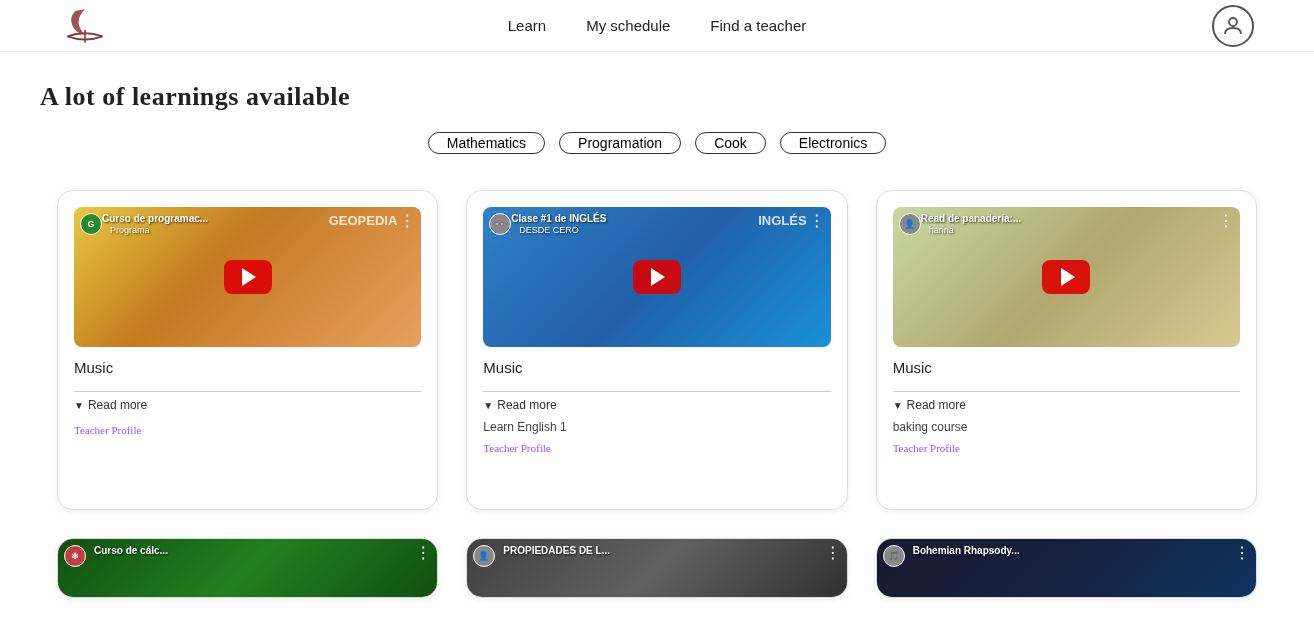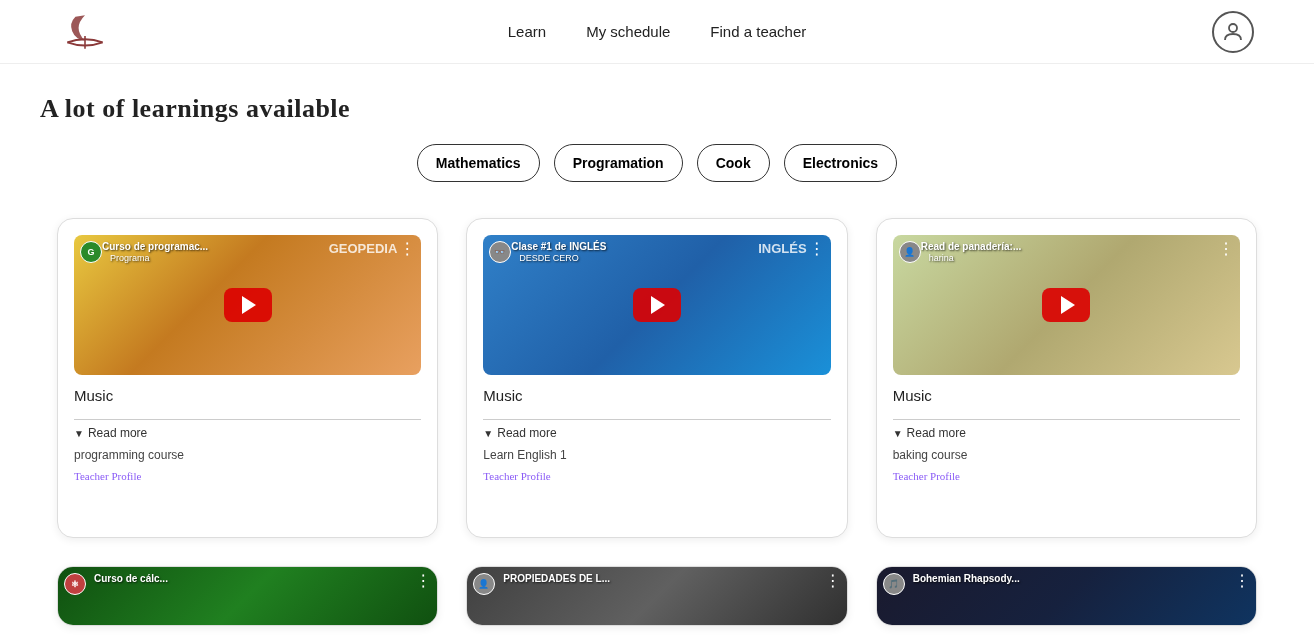--- a/index.html
+++ b/index.html
@@ -5,21 +5,21 @@
     * { box-sizing: border-box; margin: 0; padding: 0; }
     body { font-family: Arial, sans-serif; background: #fff; color: #222; }
 
     
     .header {
       display: flex;
       align-items: center;
       justify-content: space-between;
       padding: 10px 60px;
       border-bottom: 1px solid #eee;
-      height: 64px;
+      height: 52px;
     }
     .logo-area {
       display: flex;
       align-items: center;
       gap: 6px;
     }
     .logo-svg { width: 50px; height: 40px; }
     .nav-links {
       display: flex;
       gap: 40px;
@@ -59,23 +59,23 @@
     
     .filter-tags {
       display: flex;
       justify-content: center;
       gap: 14px;
       margin-bottom: 36px;
     }
     .filter-tag {
       border: 1.5px solid #333;
       border-radius: 20px;
-      padding: 10px 18px;
+      padding: 2px 18px;
       font-size: 14px;
-      font-weight: 700;
+      font-weight: 400;
       cursor: pointer;
       background: #fff;
       transition: background 0.2s;
     }
 
     
     .cards-grid {
       display: grid;
       grid-template-columns: repeat(3, 1fr);
       gap: 28px;
@@ -301,21 +301,20 @@
       <span class="thumb-subtitle">Programa</span>
       <span class="yt-label">GEOPEDIA</span>
       <div class="play-btn"></div>
       <span class="thumb-menu">⋮</span>
     </div>
     <div class="card-title">Music</div>
     <div class="read-more-toggle">
       <span class="arrow">▼</span>
       <span>Read more</span>
     </div>
-    <div class="card-description">programming course</div>
     <a class="teacher-profile-link">Teacher Profile</a>
   </div>
       <div class="card">
     <div class="video-thumb thumb-2">
       <div class="channel-icon person-icon">👓</div>
       <span class="thumb-text">Clase #1 de INGLÉS</span>
       <span class="thumb-subtitle">DESDE CERO</span>
       <span class="yt-label">INGLÉS</span>
       <div class="play-btn"></div>
       <span class="thumb-menu">⋮</span>

